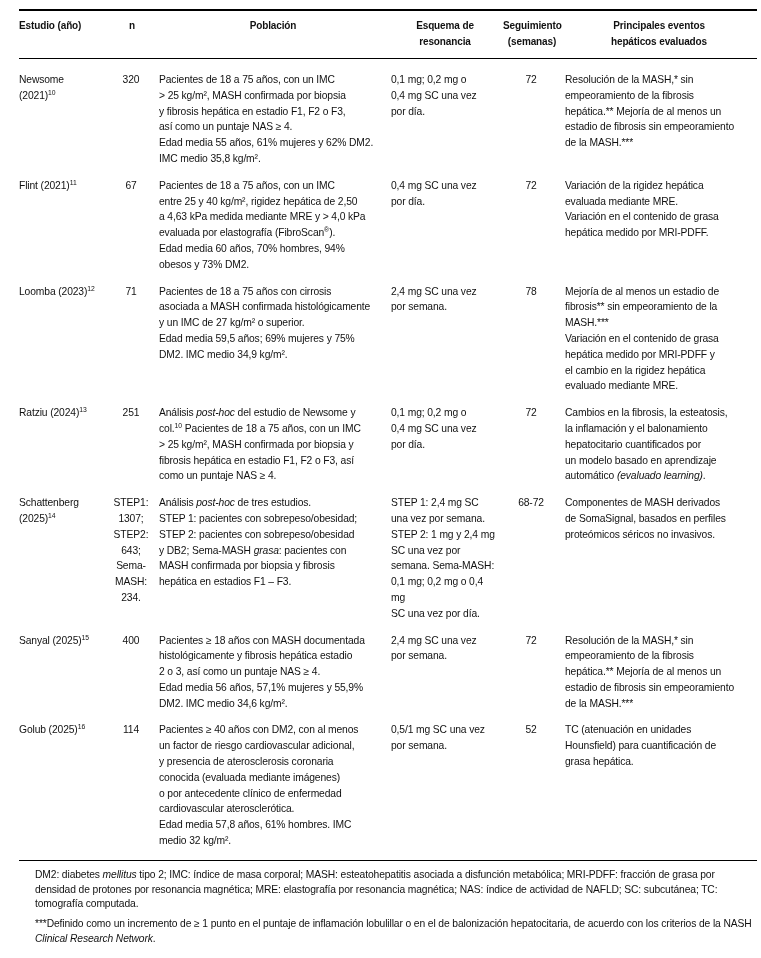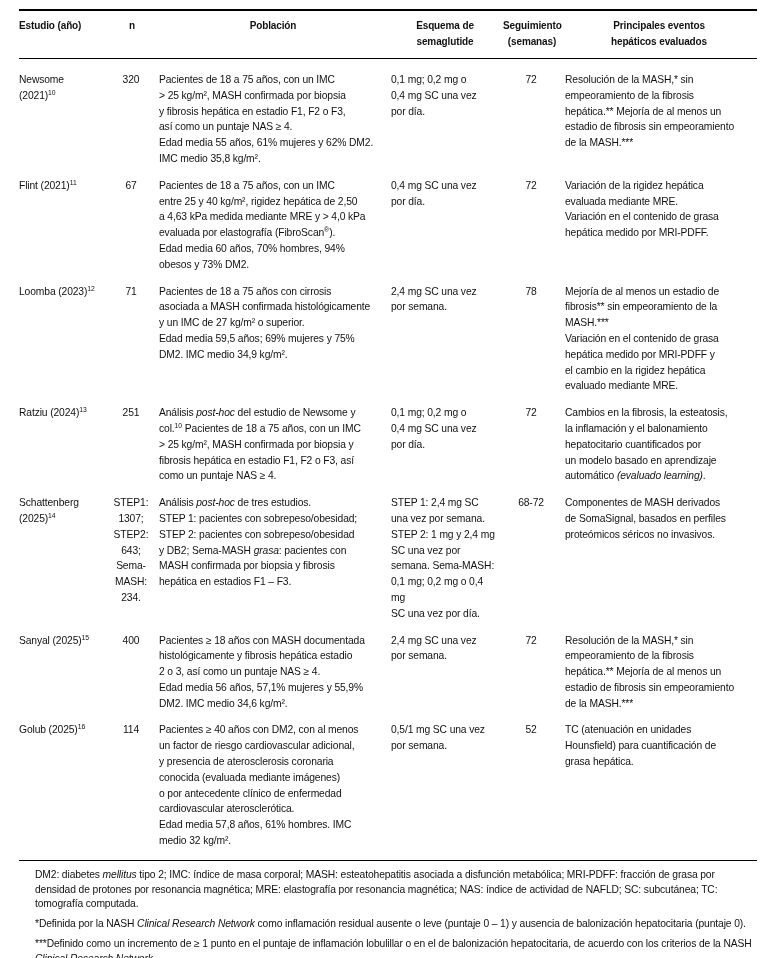--- a/index.html
+++ b/index.html
@@ -76,21 +76,21 @@
       <col style="width:112px">
       <col style="width:62px">
       <col style="width:192px">
     </colgroup>
     <thead>
       <tr>
         <th class="col-study">Estudio (año)</th>
         <th class="col-n">n</th>
         <th class="col-pop">Población</th>
         <th class="col-scheme">Esquema de
-semaglutide</th>
+resonancia</th>
         <th class="col-follow">Seguimiento
 (semanas)</th>
         <th class="col-events">Principales eventos
 hepáticos evaluados</th>
       </tr>
     </thead>
     <tbody>
   <tr>
     <td class="col-study">Newsome (2021)<sup>10</sup></td>
     <td class="col-n">320</td>
@@ -231,16 +231,15 @@
     <td class="col-follow">52</td>
     <td class="col-events">TC (atenuación en unidades
 Hounsfield) para cuantificación de
 grasa hepática.</td>
   </tr>
 </tbody>
   </table>
 
   <div class="footnotes">
       <p>DM2: diabetes <i>mellitus</i> tipo 2; IMC: índice de masa corporal; MASH: esteatohepatitis asociada a disfunción metabólica; MRI-PDFF: fracción de grasa por densidad de protones por resonancia magnética; MRE: elastografía por resonancia magnética; NAS: índice de actividad de NAFLD; SC: subcutánea; TC: tomografía computada.</p>
-      <p>*Definida por la NASH <i>Clinical Research Network</i> como inflamación residual ausente o leve (puntaje 0 – 1) y ausencia de balonización hepatocitaria (puntaje 0).</p>
       <p>***Definido como un incremento de ≥ 1 punto en el puntaje de inflamación lobulillar o en el de balonización hepatocitaria, de acuerdo con los criterios de la NASH <i>Clinical Research Network</i>.</p>
     </div>
 </div>
 
 </body></html>

